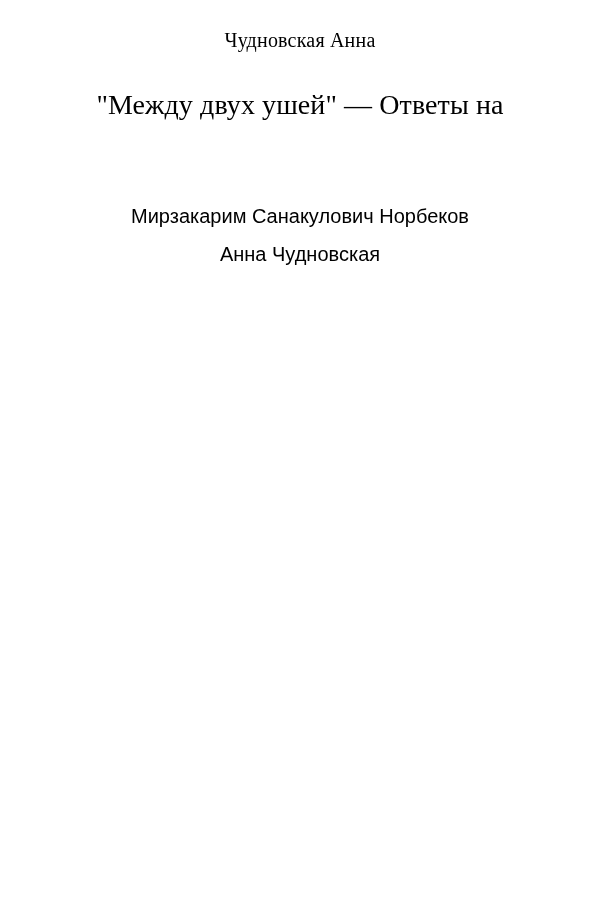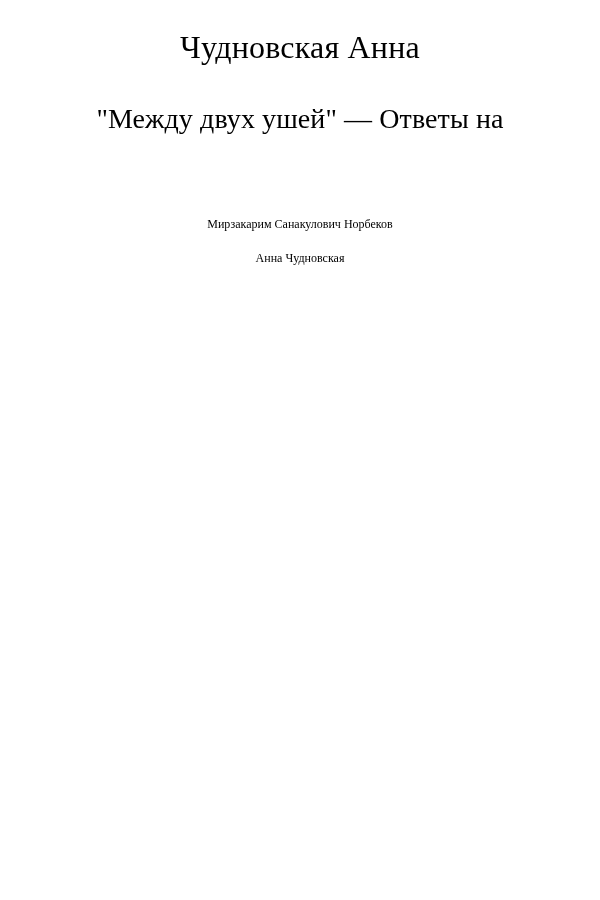--- a/index.html
+++ b/index.html
@@ -18,46 +18,46 @@
     width: 600px;
     height: 900px;
     box-sizing: border-box;
     padding: 0 40px;
     position: relative;
     background: #ffffff;
   }
   .author-top {
     text-align: center;
     font-family: "Liberation Serif", serif;
-    font-size: 32px;
+    font-size: 20px;
     line-height: 1.2;
     margin-top: 28px;
     letter-spacing: 0.2px;
   }
   .title-block {
     text-align: center;
     margin-top: 34px;
   }
   .title-line {
     font-family: "Liberation Serif", serif;
     font-size: 28px;
     line-height: 1.38;
     letter-spacing: 0.1px;
   }
   .credits {
     text-align: center;
     margin-top: 78px;
   }
   .credit-line {
-    font-family: Liberation Serif, serif;
-    font-size: 12px;
+    font-family: Liberation Sans, sans-serif;
+    font-size: 20px;
     line-height: 1.3;
   }
   .credit-line.second {
-    margin-top: 18px;
+    margin-top: 12px;
   }
 </style>
 </head>
 <body>
 
 <div class="page">
 
   <div class="author-top">Чудновская Анна</div>
 
   <div class="title-block">

